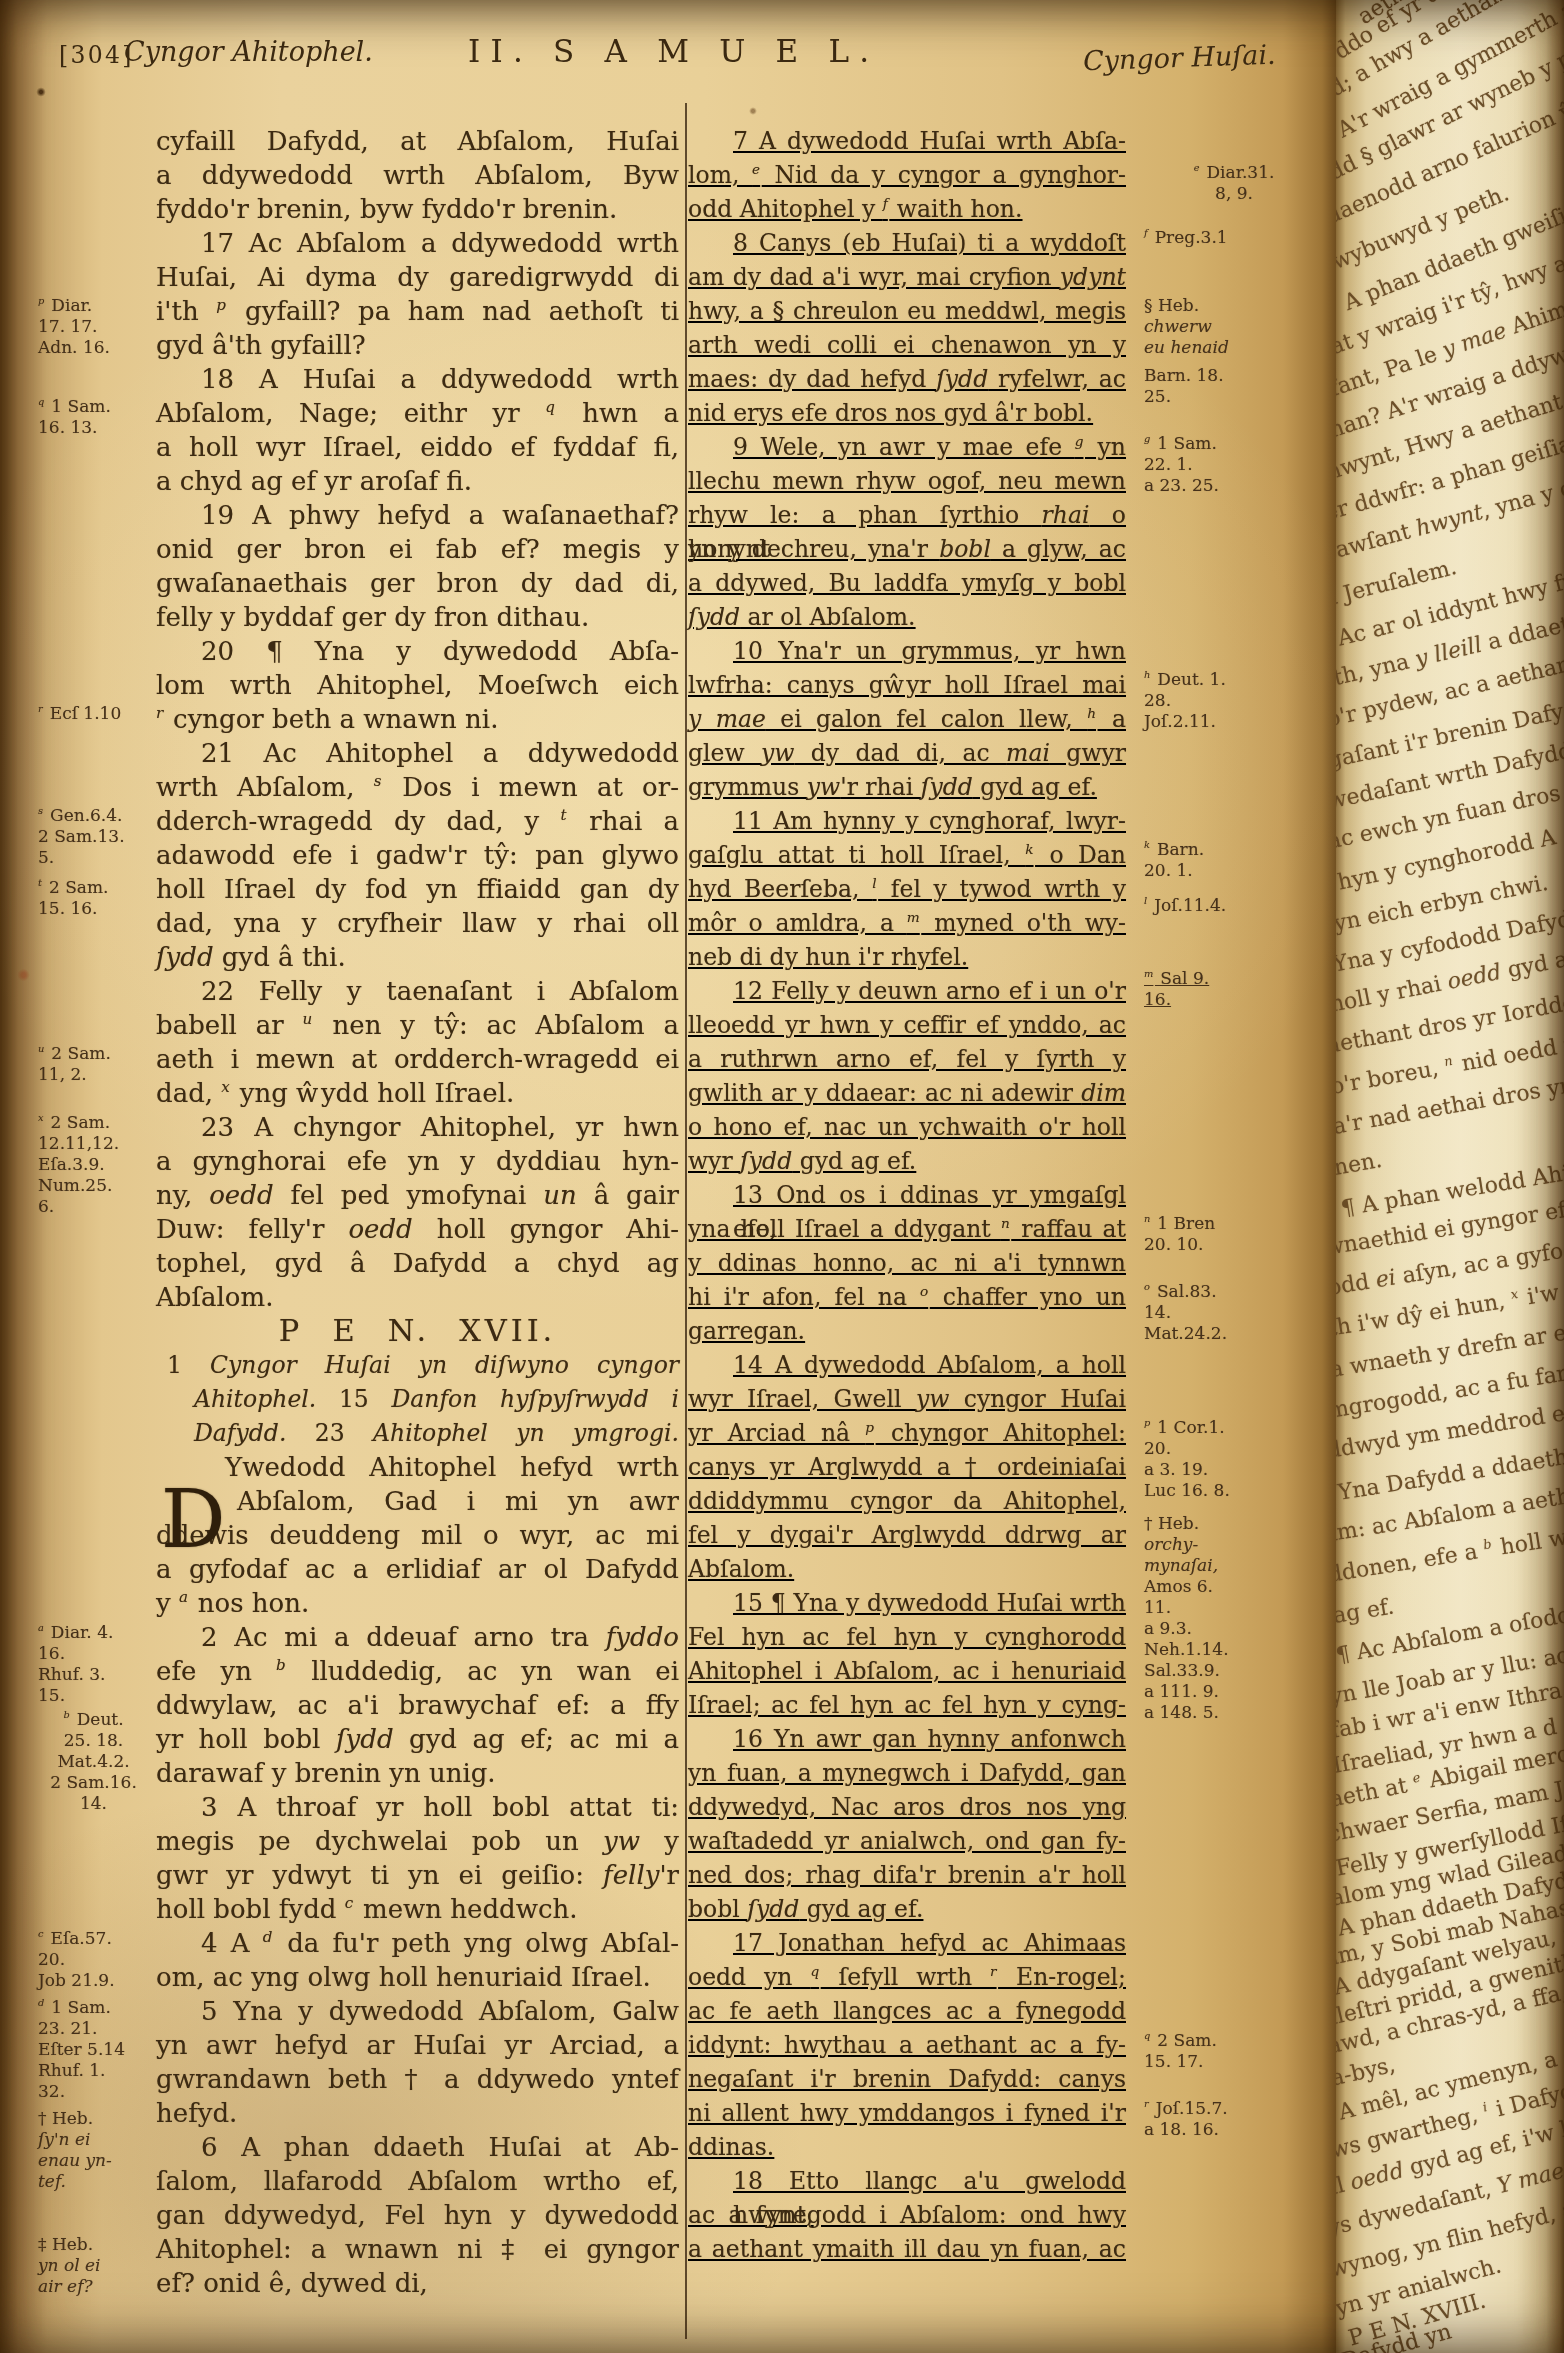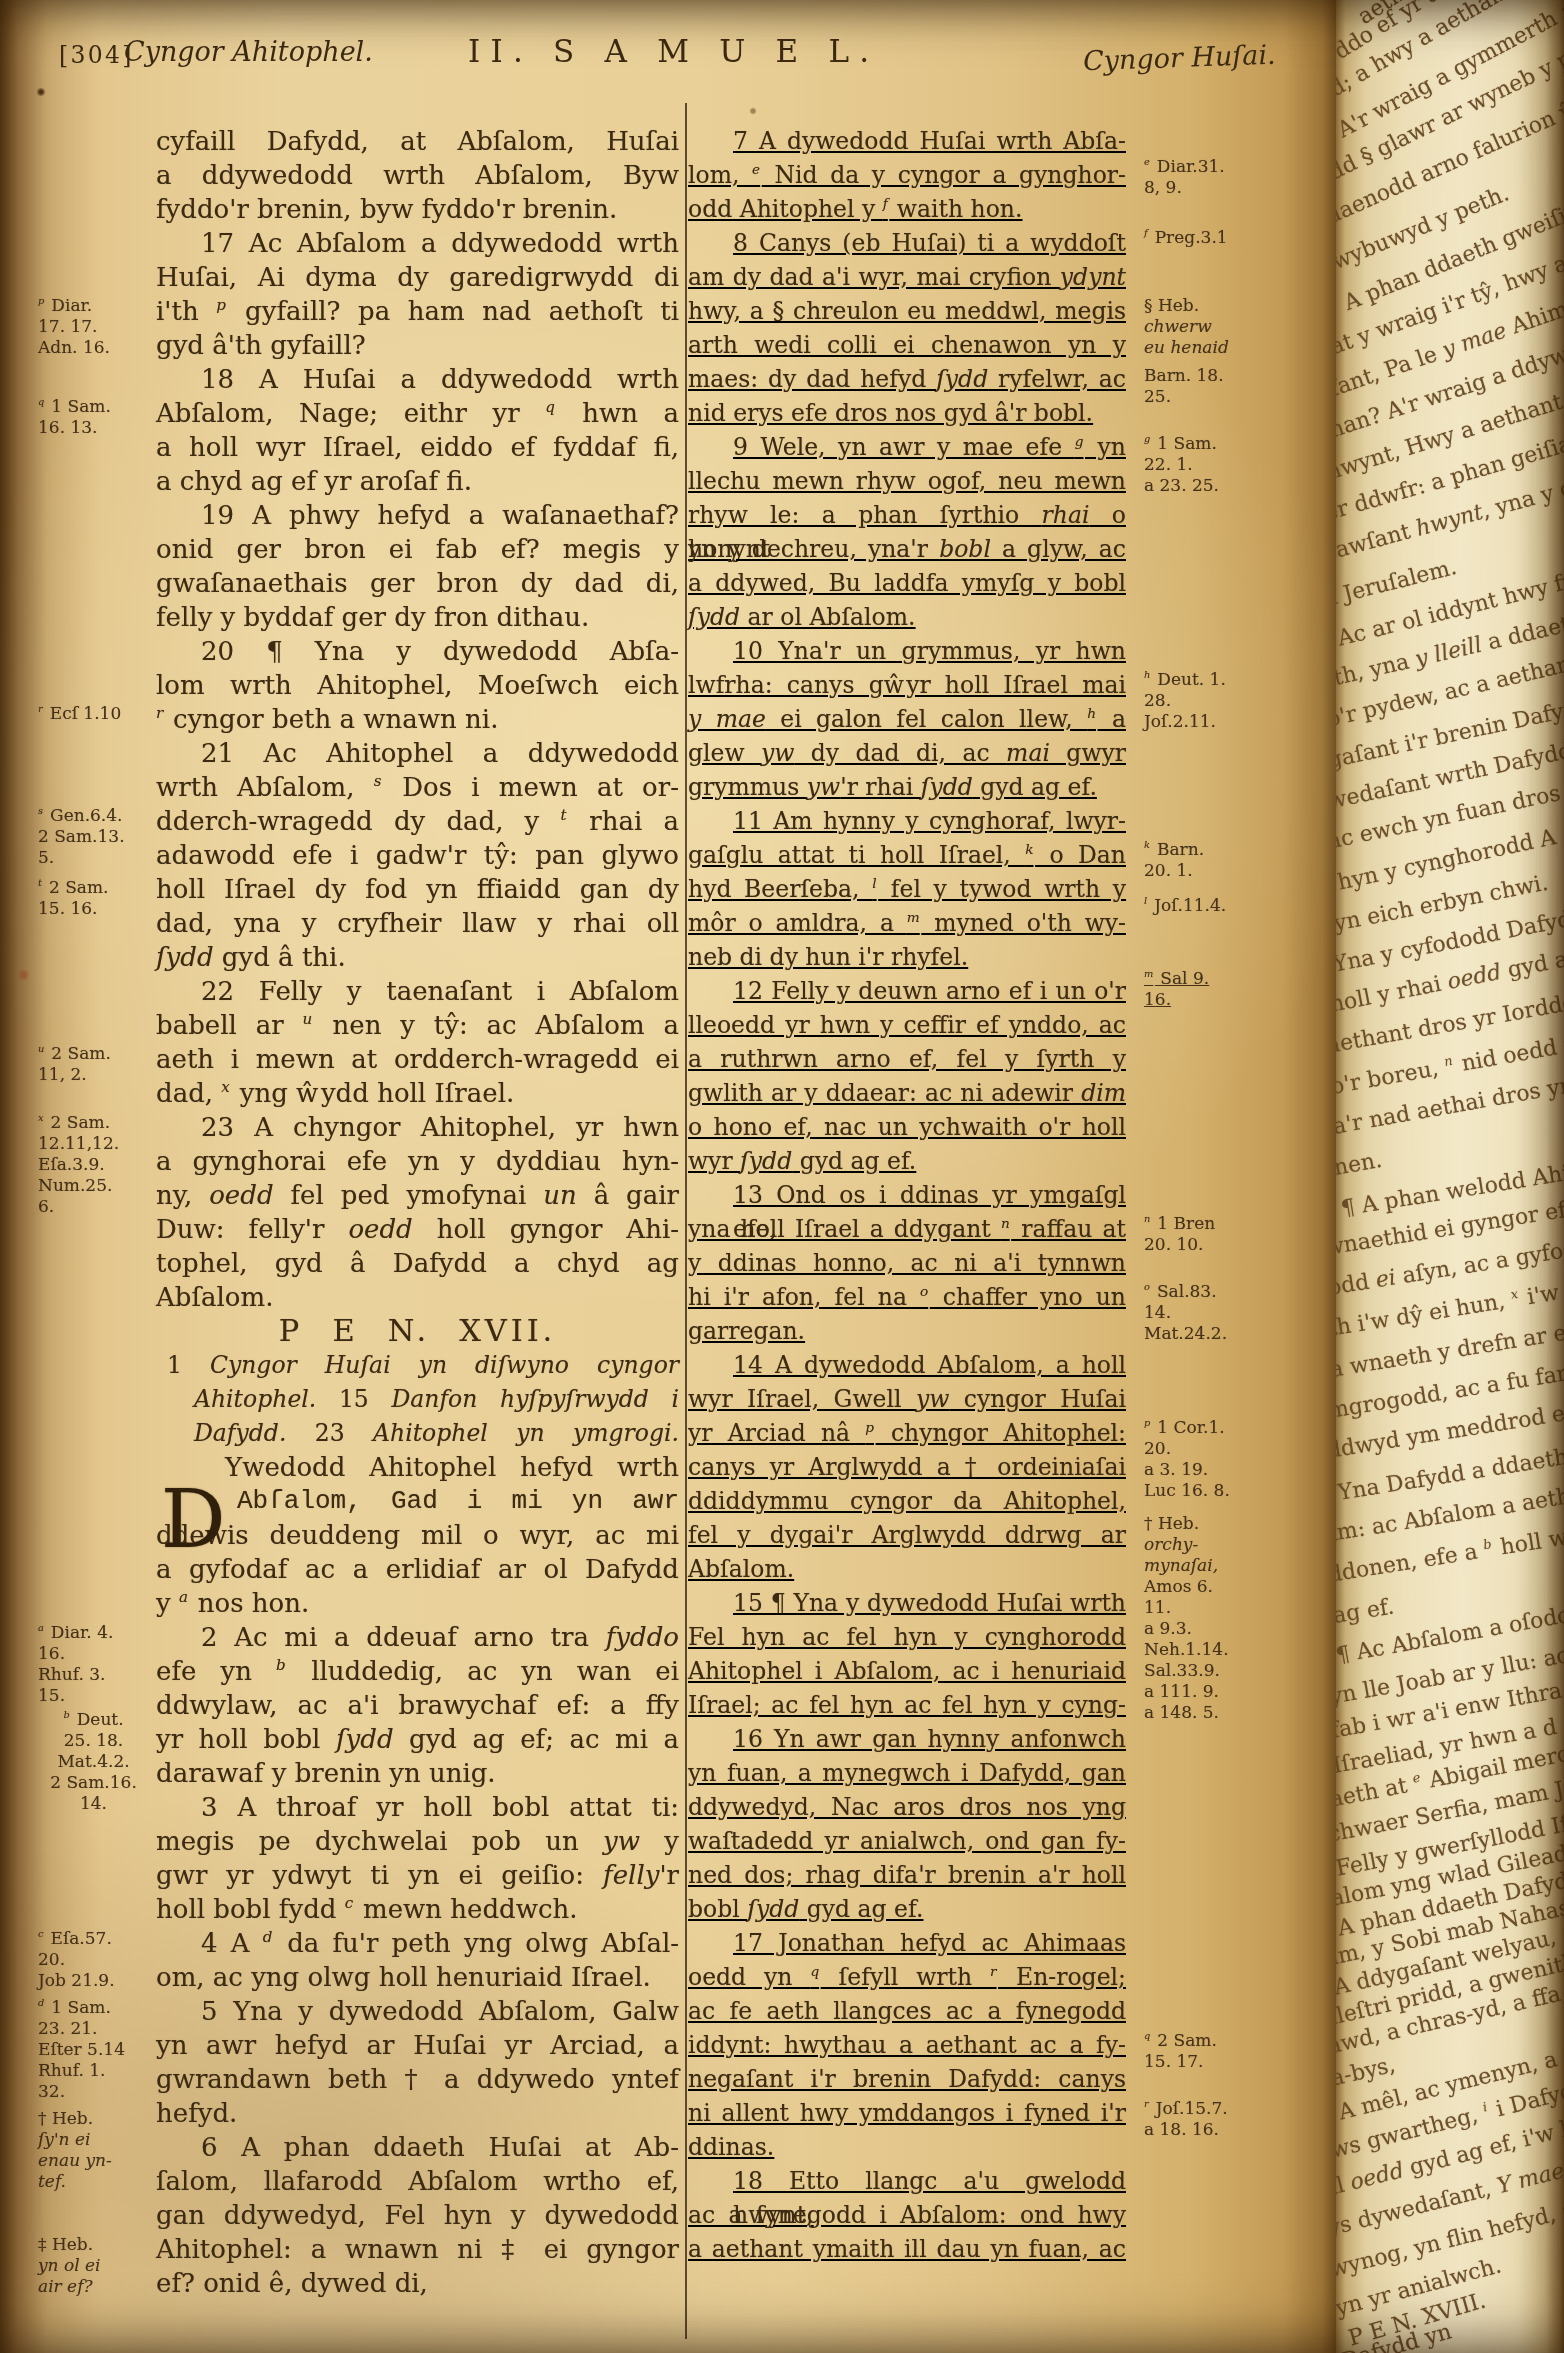--- a/index.html
+++ b/index.html
@@ -27,21 +27,21 @@
   .line{height:34px;line-height:34px;font-size:26px;color:#3c2a12;
         text-align:justify;text-align-last:justify;
         text-shadow:0 0 0.8px rgba(62,42,16,.4);white-space:normal;overflow:visible;}
   #right-col .line{font-size:23.5px;}
   .line.l{text-align-last:left;}
   .line.v{padding-left:45px;}
   .line.h{text-align:center;text-align-last:center;font-size:30.5px;letter-spacing:3.9px;word-spacing:15.6px;}
   .line.s{font-size:23.5px;padding-left:11px;font-style:normal;}
   .line.s2{font-size:23.5px;padding-left:38px;}
   .line.d1{padding-left:69px;}
-  .line.d2{padding-left:81px;font-family:Liberation Mono, monospace;}
+  .line.d2{padding-left:81px;}
   .line em,.note em,.frag em{font-style:italic;}
   sup.ref{font-size:0.58em;font-style:italic;vertical-align:super;line-height:0;margin-right:1.6px;}
   .dropcap{position:absolute;left:4.7px;top:1360px;font-size:81px;line-height:70px;color:#2f1f0b;
            text-shadow:0 0 1.6px rgba(47,31,11,.5);}
   .note{position:absolute;left:0;width:100%;font-size:17px;line-height:21px;color:#46311a;
         text-shadow:0 0 0.8px rgba(70,49,26,.35);}
   #curl{position:absolute;left:1336px;top:0;width:229px;height:2354px;overflow:hidden;
     background:
       radial-gradient(469px 1878px at 120% 45%, rgba(255,250,225,.35), rgba(255,250,225,0) 70%),
       linear-gradient(90deg,#8a6a35 0px,#c7ad74 9.4px,#e2d0a2 30px,#ecdeb6 67px,#f0e4c2 125px,
@@ -266,21 +266,21 @@
       <div class="line c">iddynt: hwythau a aethant ac a fy-</div>
       <div class="line c">negaſant i'r brenin Dafydd: canys</div>
       <div class="line c">ni allent hwy ymddangos i fyned i'r</div>
       <div class="line l">ddinas.</div>
       <div class="line v">18 Etto llangc a'u gwelodd hwynt,</div>
       <div class="line c">ac a fynegodd i Abſalom: ond hwy</div>
       <div class="line c">a aethant ymaith ill dau yn fuan, ac</div>
     </div>
 
   <div id="right-notes">
-      <div class="note" style="top: 32px;">
+      <div class="note" style="top: 38px; text-align: center;">
         <div><sup class="ref">e</sup> Diar.31.</div>
         <div>8, 9.</div>
       </div>
       <div class="note" style="top: 103px;">
         <div><sup class="ref">f</sup> Preg.3.1</div>
       </div>
       <div class="note" style="top: 171px;">
         <div>§ Heb.</div>
         <div><em>chwerw</em></div>
         <div><em>eu henaid</em></div>

